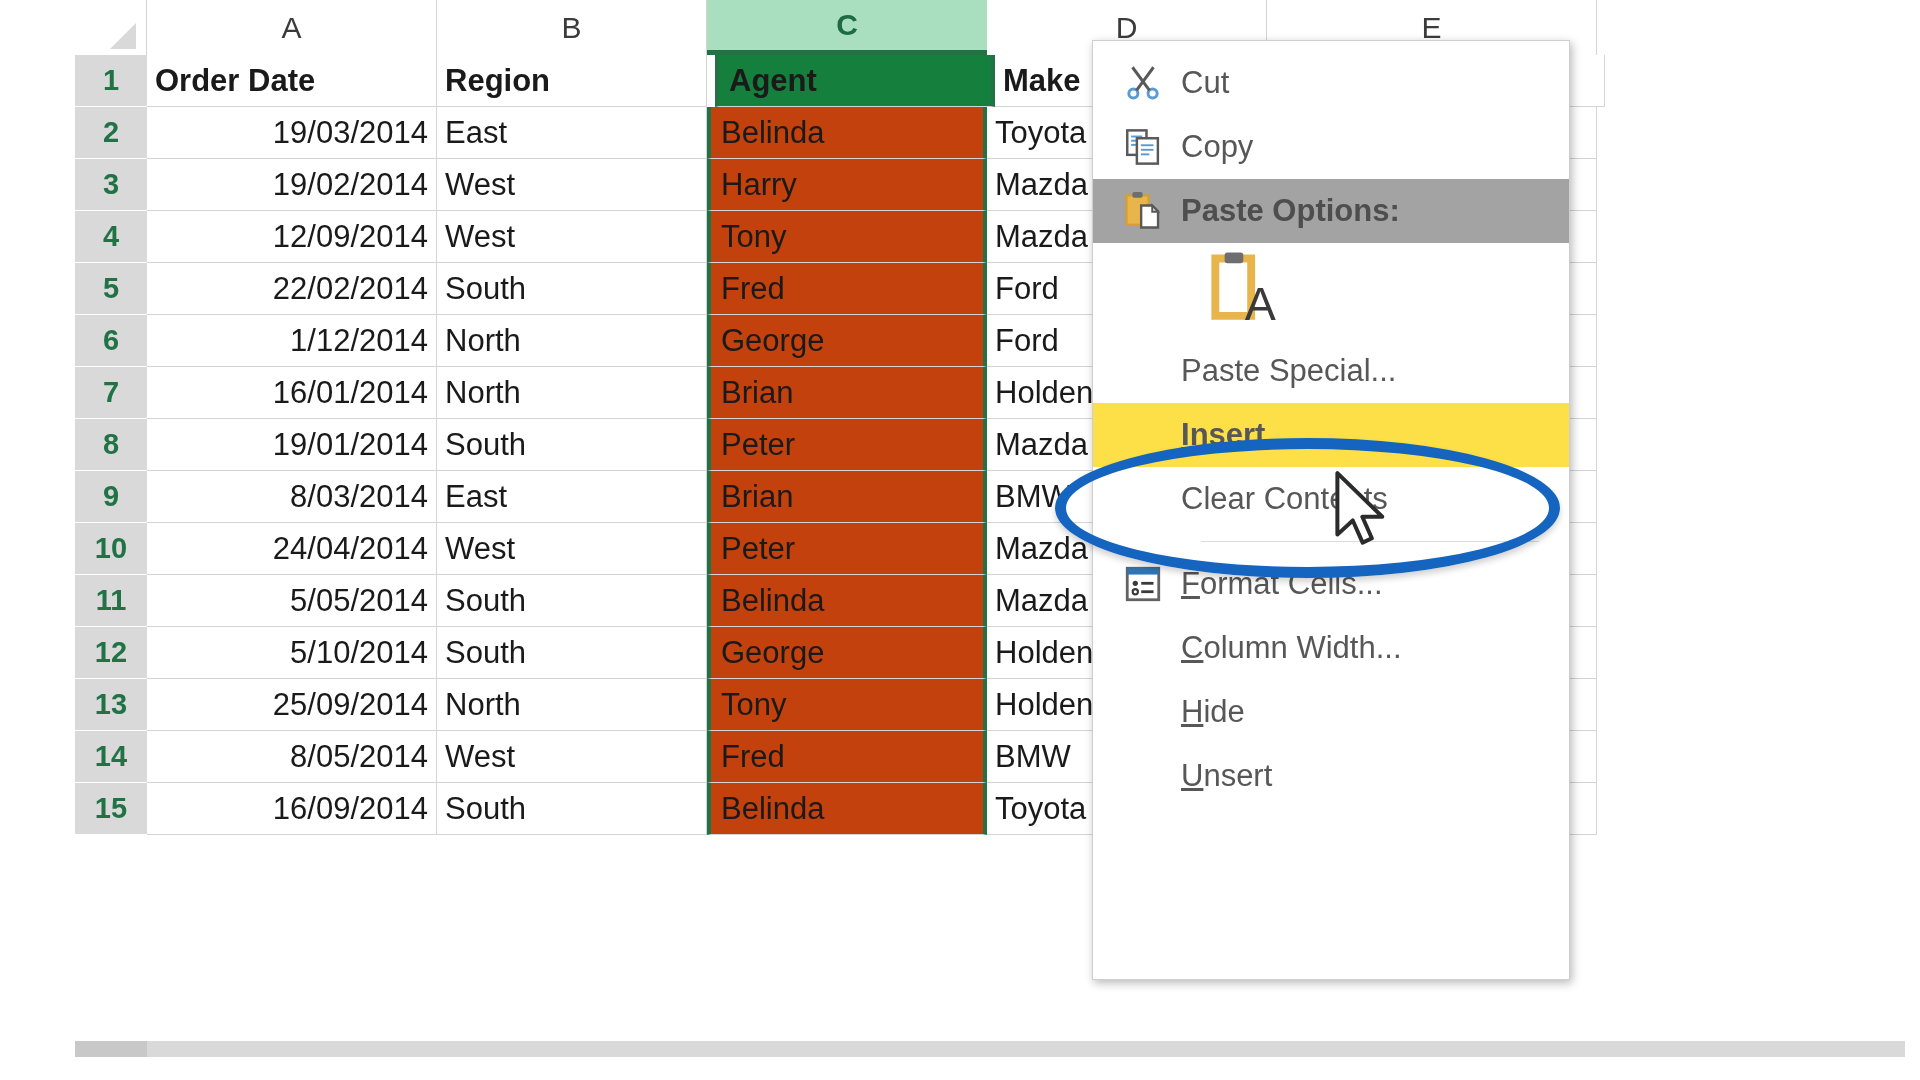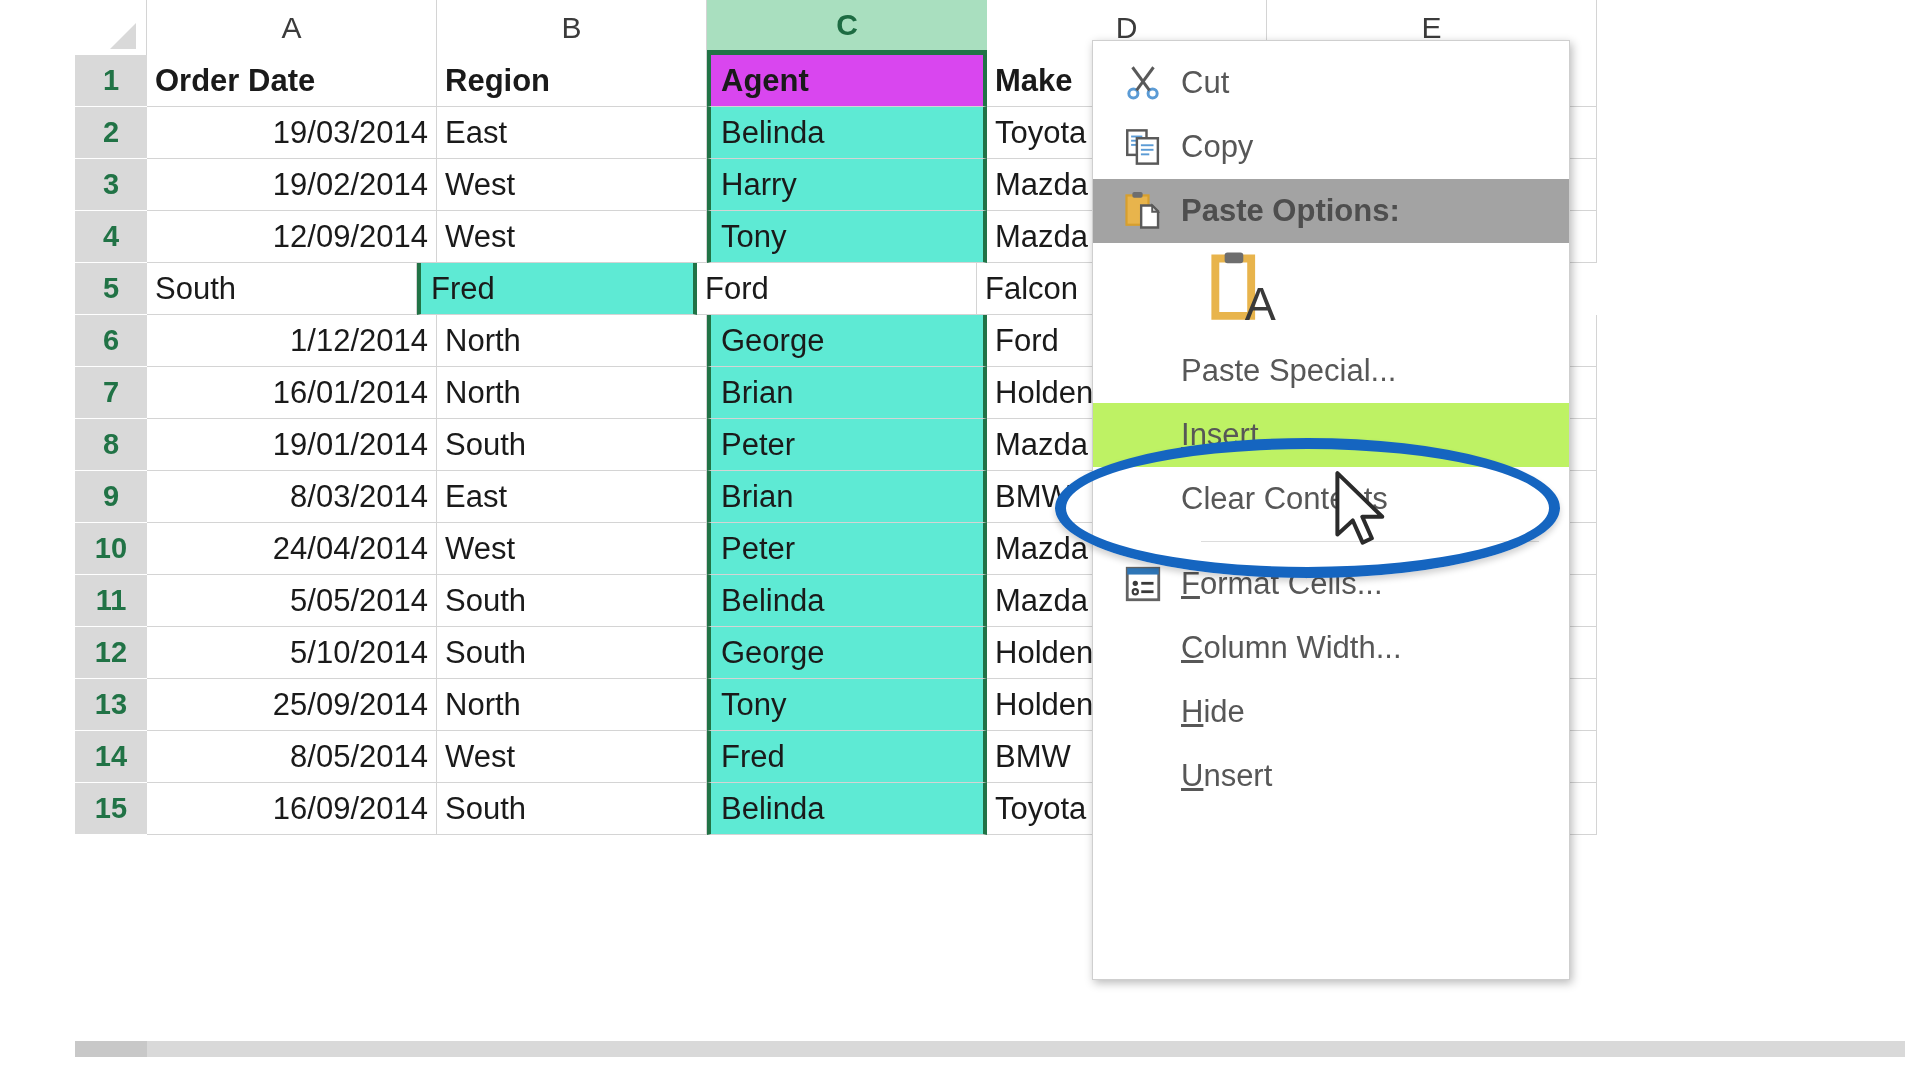--- a/index.html
+++ b/index.html
@@ -71,26 +71,26 @@
     font-size: 31px; color: #1a1a1a;
     padding: 0 8px;
     background: #ffffff;
     border-right: 1px solid #d4d4d4;
     border-bottom: 1px solid #d4d4d4;
     white-space: nowrap; overflow: hidden;
   }
   .cell.head { font-weight: bold; }
   .cell.num  { justify-content: flex-end; }
   .cell.selcol {
-    background: #5eead4;
+    background: #c2410c;
     border-left: 4px solid #217346;
     border-right: 4px solid #217346;
     padding-left: 10px;
   }
-  .cell.selcol.head { background:#d946ef; }
+  .cell.selcol.head { background:#15803d;margin-left:8px; }
 
   .w-a { width: 290px; }
   .w-b { width: 270px; }
   .w-c { width: 280px; }
   .w-d { width: 280px; }
   .w-e { width: 330px; }
 
   .grid-bottom {
     position: absolute; left: 0; top: 1041px;
     width: 1830px; height: 16px;
@@ -117,21 +117,21 @@
   .mi .ico {
     width: 76px; min-width:76px;
     display: flex; align-items: center; justify-content: center;
   }
   .mi .lbl {
     font-size: 31px; color: #575757;
     white-space: nowrap;
   }
   .mi.hdrlike { background:#a3a3a3; }
   .mi.hdrlike .lbl { font-weight: bold; color:#4e4e4e; }
-  .mi.highlight { background: #bef264; }
+  .mi.highlight { background: #fde047; font-weight: bold; }
   .mi .u { text-decoration: underline; }
 
   .paste-icons { display:flex; align-items:center; height: 96px; padding-left: 108px; }
 
   .sep { height: 1px; background: #dcdcdc; margin: 10px 30px 10px 108px; }
 
   
   .ellipse {
     position: absolute;
     left: 1055px; top: 438px;
@@ -190,20 +190,21 @@
         <div class="row">
           <div class="rowhead">4</div>
           <div class="cell w-a num">12/09/2014</div>
           <div class="cell w-b">West</div>
           <div class="cell w-c selcol">Tony</div>
           <div class="cell w-d">Mazda</div>
           <div class="cell w-e">3</div>
         </div>
         <div class="row">
           <div class="rowhead">5</div>
+          <div class="cell w-a num">22/02/2014</div>
           <div class="cell w-b">South</div>
           <div class="cell w-c selcol">Fred</div>
           <div class="cell w-d">Ford</div>
           <div class="cell w-e">Falcon</div>
         </div>
         <div class="row">
           <div class="rowhead">6</div>
           <div class="cell w-a num">1/12/2014</div>
           <div class="cell w-b">North</div>
           <div class="cell w-c selcol">George</div>

